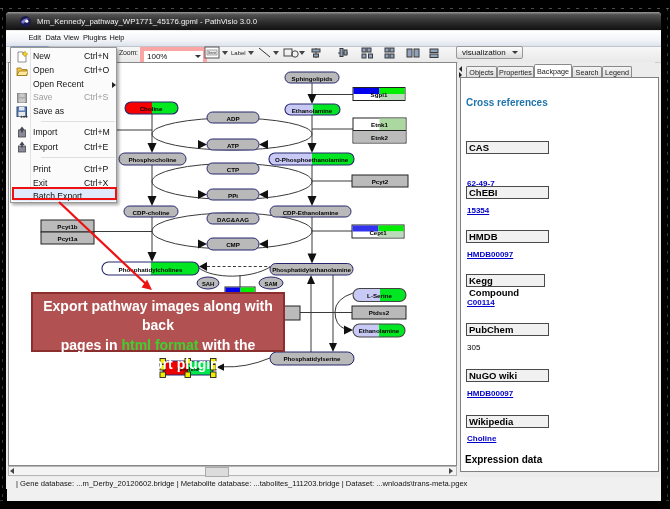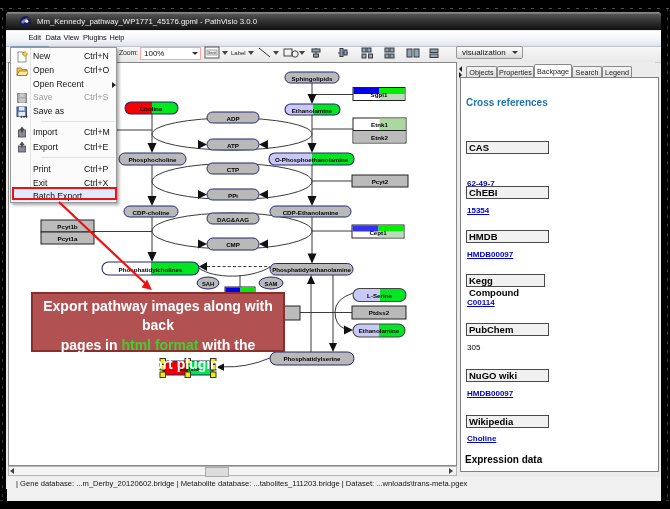--- a/index.html
+++ b/index.html
@@ -17,21 +17,21 @@
   background:linear-gradient(180deg,#9a9a9a 0,#515151 15%,#2e2e2e 55%,#111 100%);
   border-radius:4px 4px 0 0;}
 #titletxt{position:absolute;left:31px;top:4.5px;font-size:7.8px;color:#f2f2f2;letter-spacing:0px;}
 #menubar{position:absolute;left:0;top:19px;width:655px;height:15px;
   background:linear-gradient(180deg,#ffffff 0,#f2f4f8 60%,#dde2ec 100%);
   border-bottom:1px solid #c0c4cc;font-size:7.4px;letter-spacing:-0.1px;color:#111;}
 .mitem{position:absolute;top:2px;}
 #toolbar{position:absolute;left:0;top:35px;width:655px;height:15px;
   background:linear-gradient(180deg,#f7f7f7 0,#e9e9e9 100%);
   border-bottom:1px solid #cdcdcd;font-size:8px;color:#222;}
-.combo{position:absolute;background:#fff;border:1px solid #fca5a5;font-size:8px;color:#111;}
+.combo{position:absolute;background:#fff;border:4px solid #fca5a5;font-size:8px;color:#111;}
 .carrow{position:absolute;right:2px;top:3.5px;width:0;height:0;border-left:3px solid transparent;
   border-right:3px solid transparent;border-top:3.5px solid #333;}
 
 #canvas{position:absolute;left:8px;top:62px;width:449px;height:404px;background:#fff;
   border:1px solid #888;box-sizing:border-box;}
 
 #hsb{position:absolute;left:8px;top:466px;width:449px;height:10px;background:#f4f4f4;
   border:1px solid #b5b5b5;box-sizing:border-box;}
 
 #status{position:absolute;left:7px;top:477px;width:654px;height:24px;background:#f0f0f0;

